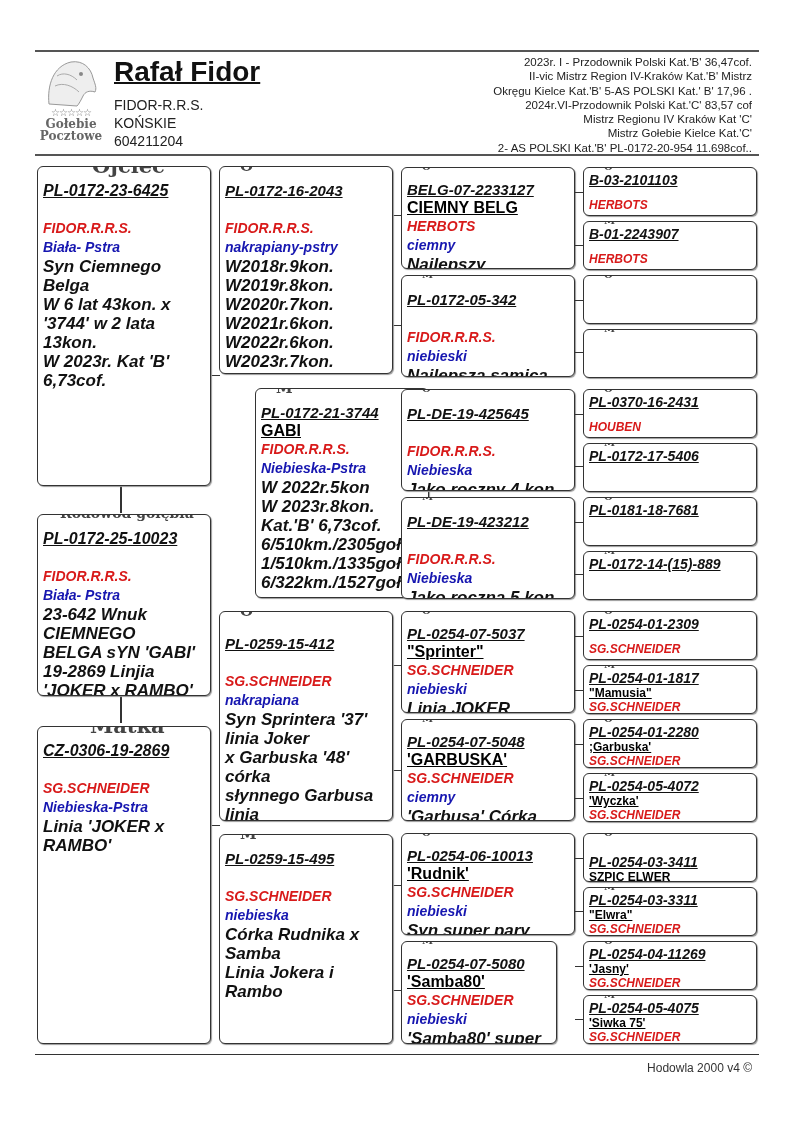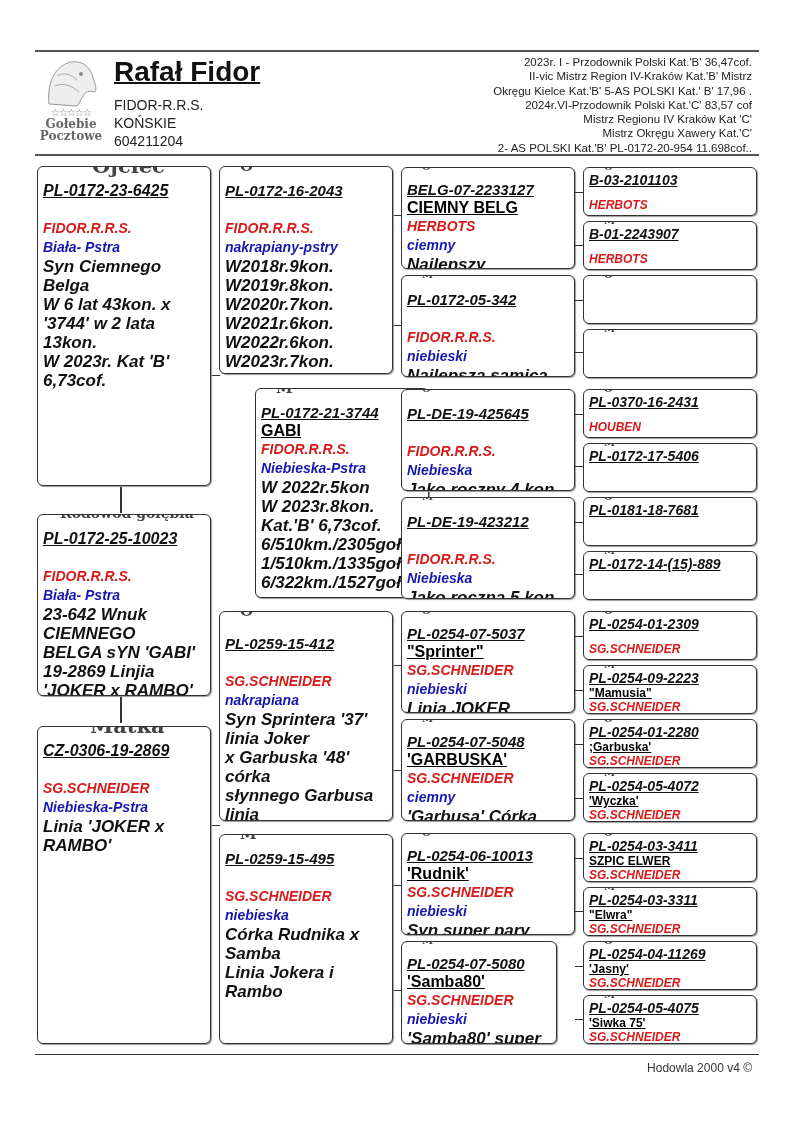--- a/index.html
+++ b/index.html
@@ -48,21 +48,21 @@
 <div class="owner-name">Rafał Fidor</div>
 <div class="owner-line" style="top:97px;">FIDOR-R.R.S.</div>
 <div class="owner-line" style="top:115px;">KOŃSKIE</div>
 <div class="owner-line" style="top:133px;">604211204</div>
 <div class="achv">
   <div>2023r. I - Przodownik Polski Kat.'B' 36,47cof.</div>
   <div>II-vic Mistrz Region IV-Kraków Kat.'B' Mistrz</div>
   <div>Okręgu Kielce Kat.'B' 5-AS POLSKI Kat.' B' 17,96 .</div>
   <div>2024r.VI-Przodownik Polski Kat.'C' 83,57 cof</div>
   <div>Mistrz Regionu IV Kraków Kat 'C'</div>
-  <div>Mistrz Okręgu Xawery Kat.'C'</div>
+  <div>Mistrz Gołebie Kielce Kat.'C'</div>
   <div>2- AS  POLSKI Kat.'B' PL-0172-20-954 11.698cof..</div>
 </div>
 <div class="hr" style="top:154px;"></div>
 
 <div class="vline" style="left:120px; top:485px; height:28px;"></div>
 <div class="vline" style="left:120px; top:695px; height:28px;"></div>
 <div class="hline" style="left:210px; top:375px; width:10px;"></div>
 <div class="hline" style="left:210px; top:825px; width:10px;"></div>
 <div class="hline" style="left:392px; top:215px; width:10px;"></div>
 <div class="hline" style="left:392px; top:325px; width:10px;"></div>
@@ -278,37 +278,37 @@
   <div class="ring small">PL-0172-14-(15)-889</div>
 </div>
 <div class="box" style="left:583px; top:611px; width:174px; height:49px; padding-top:4px;">
   <div class="tag" style="left:16px; font-size:10px;">O</div>
   <div class="ring small">PL-0254-01-2309</div>
   <div class="gap-s"></div>
   <div class="breeder small" style="margin-top:-6px;">SG.SCHNEIDER</div>
 </div>
 <div class="box" style="left:583px; top:665px; width:174px; height:49px; padding-top:4px;">
   <div class="tag" style="left:16px; font-size:10px;">M</div>
-  <div class="ring small">PL-0254-09-2223</div>
+  <div class="ring small">PL-0254-01-1817</div>
   <div class="name small">"Mamusia"</div>
   <div class="breeder small">SG.SCHNEIDER</div>
 </div>
 <div class="box" style="left:583px; top:719px; width:174px; height:49px; padding-top:4px;">
   <div class="tag" style="left:16px; font-size:10px;">O</div>
   <div class="ring small">PL-0254-01-2280</div>
   <div class="name small">;Garbuska'</div>
   <div class="breeder small">SG.SCHNEIDER</div>
 </div>
 <div class="box" style="left:583px; top:773px; width:174px; height:49px; padding-top:4px;">
   <div class="tag" style="left:16px; font-size:10px;">M</div>
   <div class="ring small">PL-0254-05-4072</div>
   <div class="name small">'Wyczka'</div>
   <div class="breeder small">SG.SCHNEIDER</div>
 </div>
-<div class="box" style="left:583px; top:833px; width:174px; height:49px; padding-top:4px;">
+<div class="box" style="left:583px; top:833px; width:174px; height:49px; padding-top:20px;">
   <div class="tag" style="left:16px; font-size:10px;">O</div>
   <div class="ring small">PL-0254-03-3411</div>
   <div class="name small">SZPIC ELWER</div>
   <div class="breeder small">SG.SCHNEIDER</div>
 </div>
 <div class="box" style="left:583px; top:887px; width:174px; height:49px; padding-top:4px;">
   <div class="tag" style="left:16px; font-size:10px;">M</div>
   <div class="ring small">PL-0254-03-3311</div>
   <div class="name small">"Elwra"</div>
   <div class="breeder small">SG.SCHNEIDER</div>

